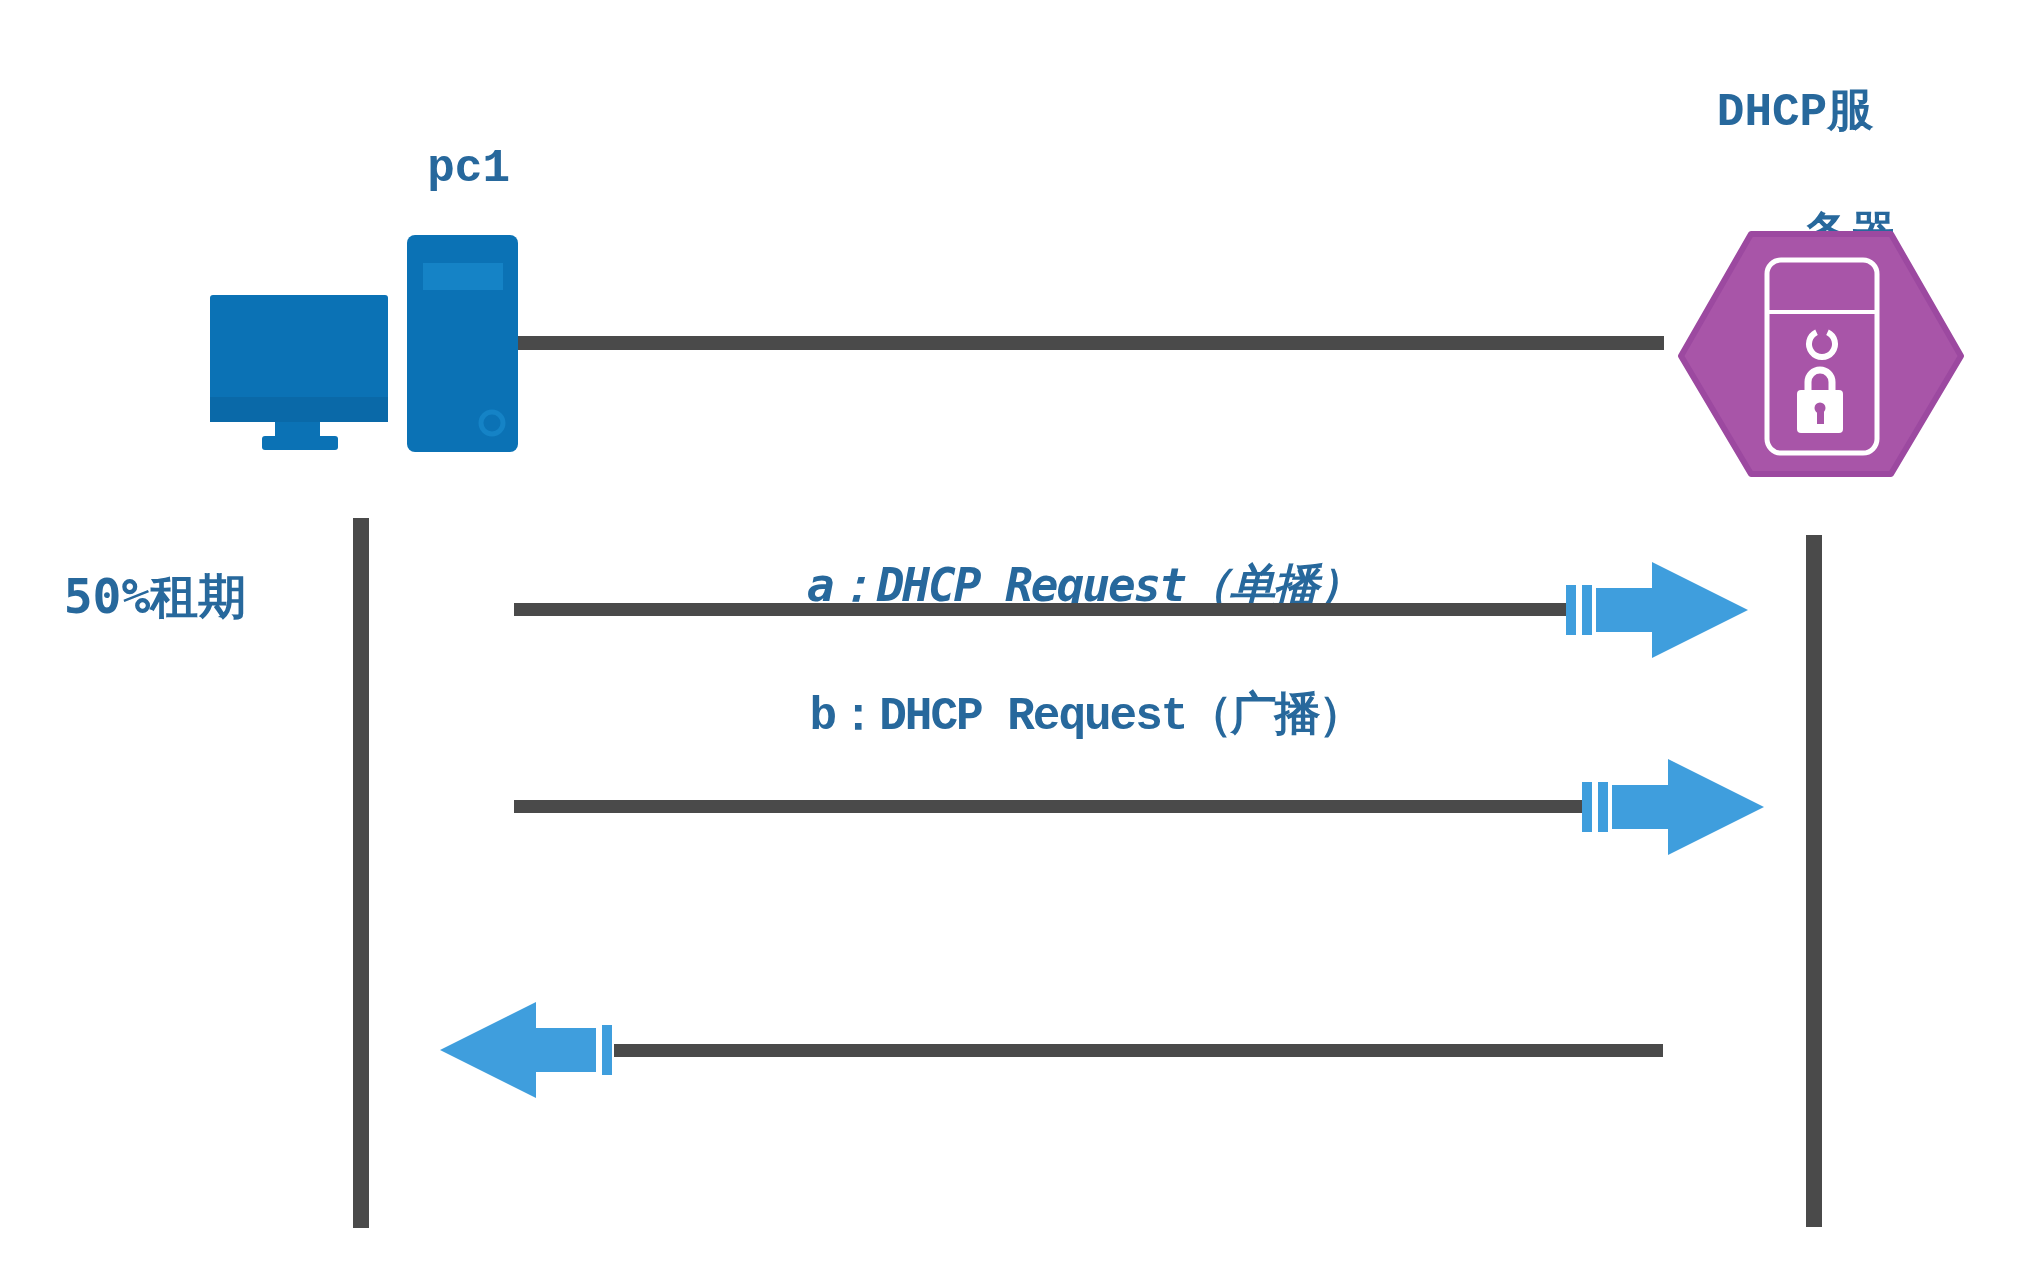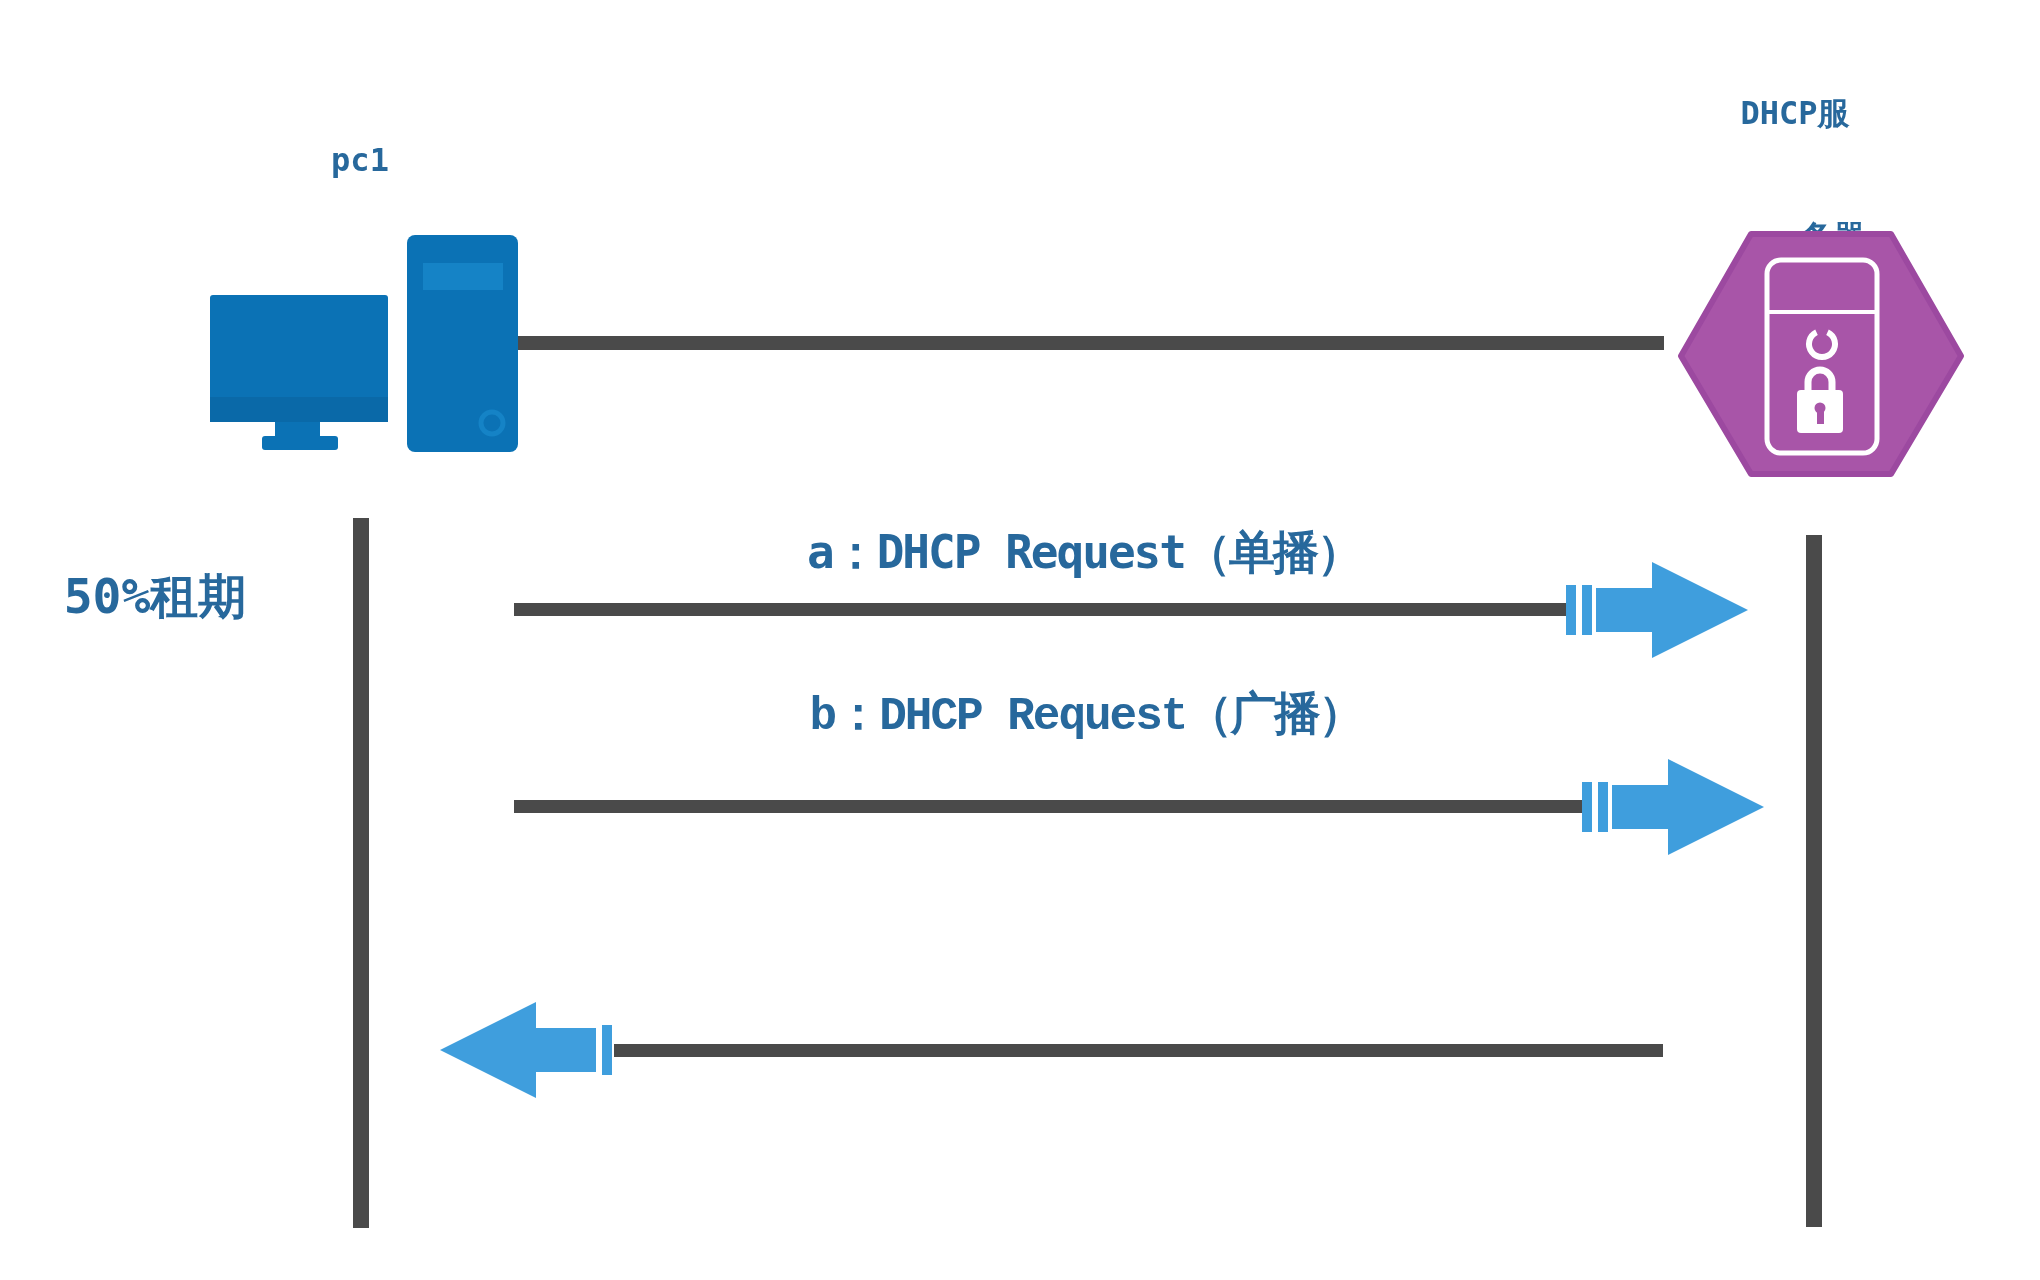--- a/index.html
+++ b/index.html
@@ -5,21 +5,21 @@
   html,body{margin:0;padding:0;background:#ffffff;}
   .stage{
     position:relative;width:2040px;height:1280px;background:#ffffff;overflow:hidden;
     font-family:"DejaVu Sans Mono","Liberation Mono",monospace;font-weight:bold;
   }
   .abs{position:absolute;}
   .label{
     color:var(--text-blue,#27689c);
     text-align:center;white-space:pre;line-height:1.3;
   }
-  .node-label{font-size:32px;}
+  .node-label{font-size:46px;font-family:Liberation Mono, monospace;}
   .msg-label{font-size:46px;letter-spacing:-2px;}
   .side-label{font-size:48px;line-height:56px;}
   .hline{background:var(--line-gray,#4a4a4a);height:13px;}
   .vline{background:var(--line-gray,#4a4a4a);width:16px;}
   .connector{height:14px;}
   
   .fill-dev{fill:var(--device-blue,#0b72b5);}
   .fill-dev-light{fill:var(--device-blue-light,#1583c6);}
   .fill-dev-dark{fill:var(--device-blue-dark,#0a69a8);}
   .ring-dev-light{fill:none;stroke:var(--device-blue-light,#1583c6);stroke-width:5;}
@@ -27,21 +27,21 @@
   .white-stroke{fill:none;stroke:var(--icon-white,#ffffff);}
   .white-fill{fill:var(--icon-white,#ffffff);}
   .purple-fill{fill:var(--server-purple,#a855a8);}
   .fill-arrow{fill:var(--arrow-blue,#3f9edd);}
 </style>
 </head>
 <body>
 
 <div class="stage">
 
-  <div class="abs label node-label" style="left:210px;top:140px;width:300px;">pc1</div>
+  <div class="abs label node-label" style="left:210px;top:140px;width:300px;text-align:right;">pc1</div>
 
   <svg class="abs" style="left:200px;top:225px;" width="330" height="235" viewBox="0 0 330 235">
     <rect class="fill-dev" x="207" y="10" width="111" height="217" rx="8"></rect>
     <rect class="fill-dev-light" x="223" y="38" width="80" height="27"></rect>
     <circle class="ring-dev-light" cx="292" cy="198" r="11"></circle>
     <rect class="fill-dev" x="10" y="70" width="178" height="127" rx="3"></rect>
     <rect class="fill-dev-dark" x="10" y="172" width="178" height="25"></rect>
     <rect class="fill-dev" x="75" y="197" width="45" height="16"></rect>
     <rect class="fill-dev" x="62" y="211" width="76" height="14" rx="3"></rect>
   </svg>
@@ -60,21 +60,21 @@
     <rect class="white-fill" x="122" y="162" width="46" height="43" rx="4"></rect>
     <circle class="purple-fill" cx="145" cy="180" r="5.5"></circle>
     <rect class="purple-fill" x="142" y="183" width="7" height="13"></rect>
   </svg>
 
   <div class="abs vline" style="left:353px;top:518px;height:710px;"></div>
   <div class="abs vline" style="left:1806px;top:535px;height:692px;"></div>
 
   <div class="abs label side-label" style="left:30px;top:568px;width:250px;">50%租期</div>
 
-  <div class="abs label msg-label" style="left:734px;top:523px;width:700px;">a：DHCP Request（单播）</div>
+  <div class="abs label msg-label" style="left:734px;top:556px;width:700px;font-style:italic;">a：DHCP Request（单播）</div>
   <div class="abs hline" style="left:514px;top:603px;width:1052px;"></div>
   <svg class="abs" style="left:1566px;top:560px;" width="184" height="100" viewBox="0 0 184 100">
     <rect class="fill-arrow" x="0" y="25" width="10" height="50"></rect>
     <rect class="fill-arrow" x="16" y="25" width="10" height="50"></rect>
     <rect class="fill-arrow" x="30" y="28" width="58" height="44"></rect>
     <polygon class="fill-arrow" points="86,2 182,50 86,98"></polygon>
   </svg>
 
   <div class="abs label msg-label" style="left:736px;top:688px;width:700px;font-family:Liberation Mono, monospace;">b：DHCP Request（广播）</div>
   <div class="abs hline" style="left:514px;top:800px;width:1068px;"></div>

